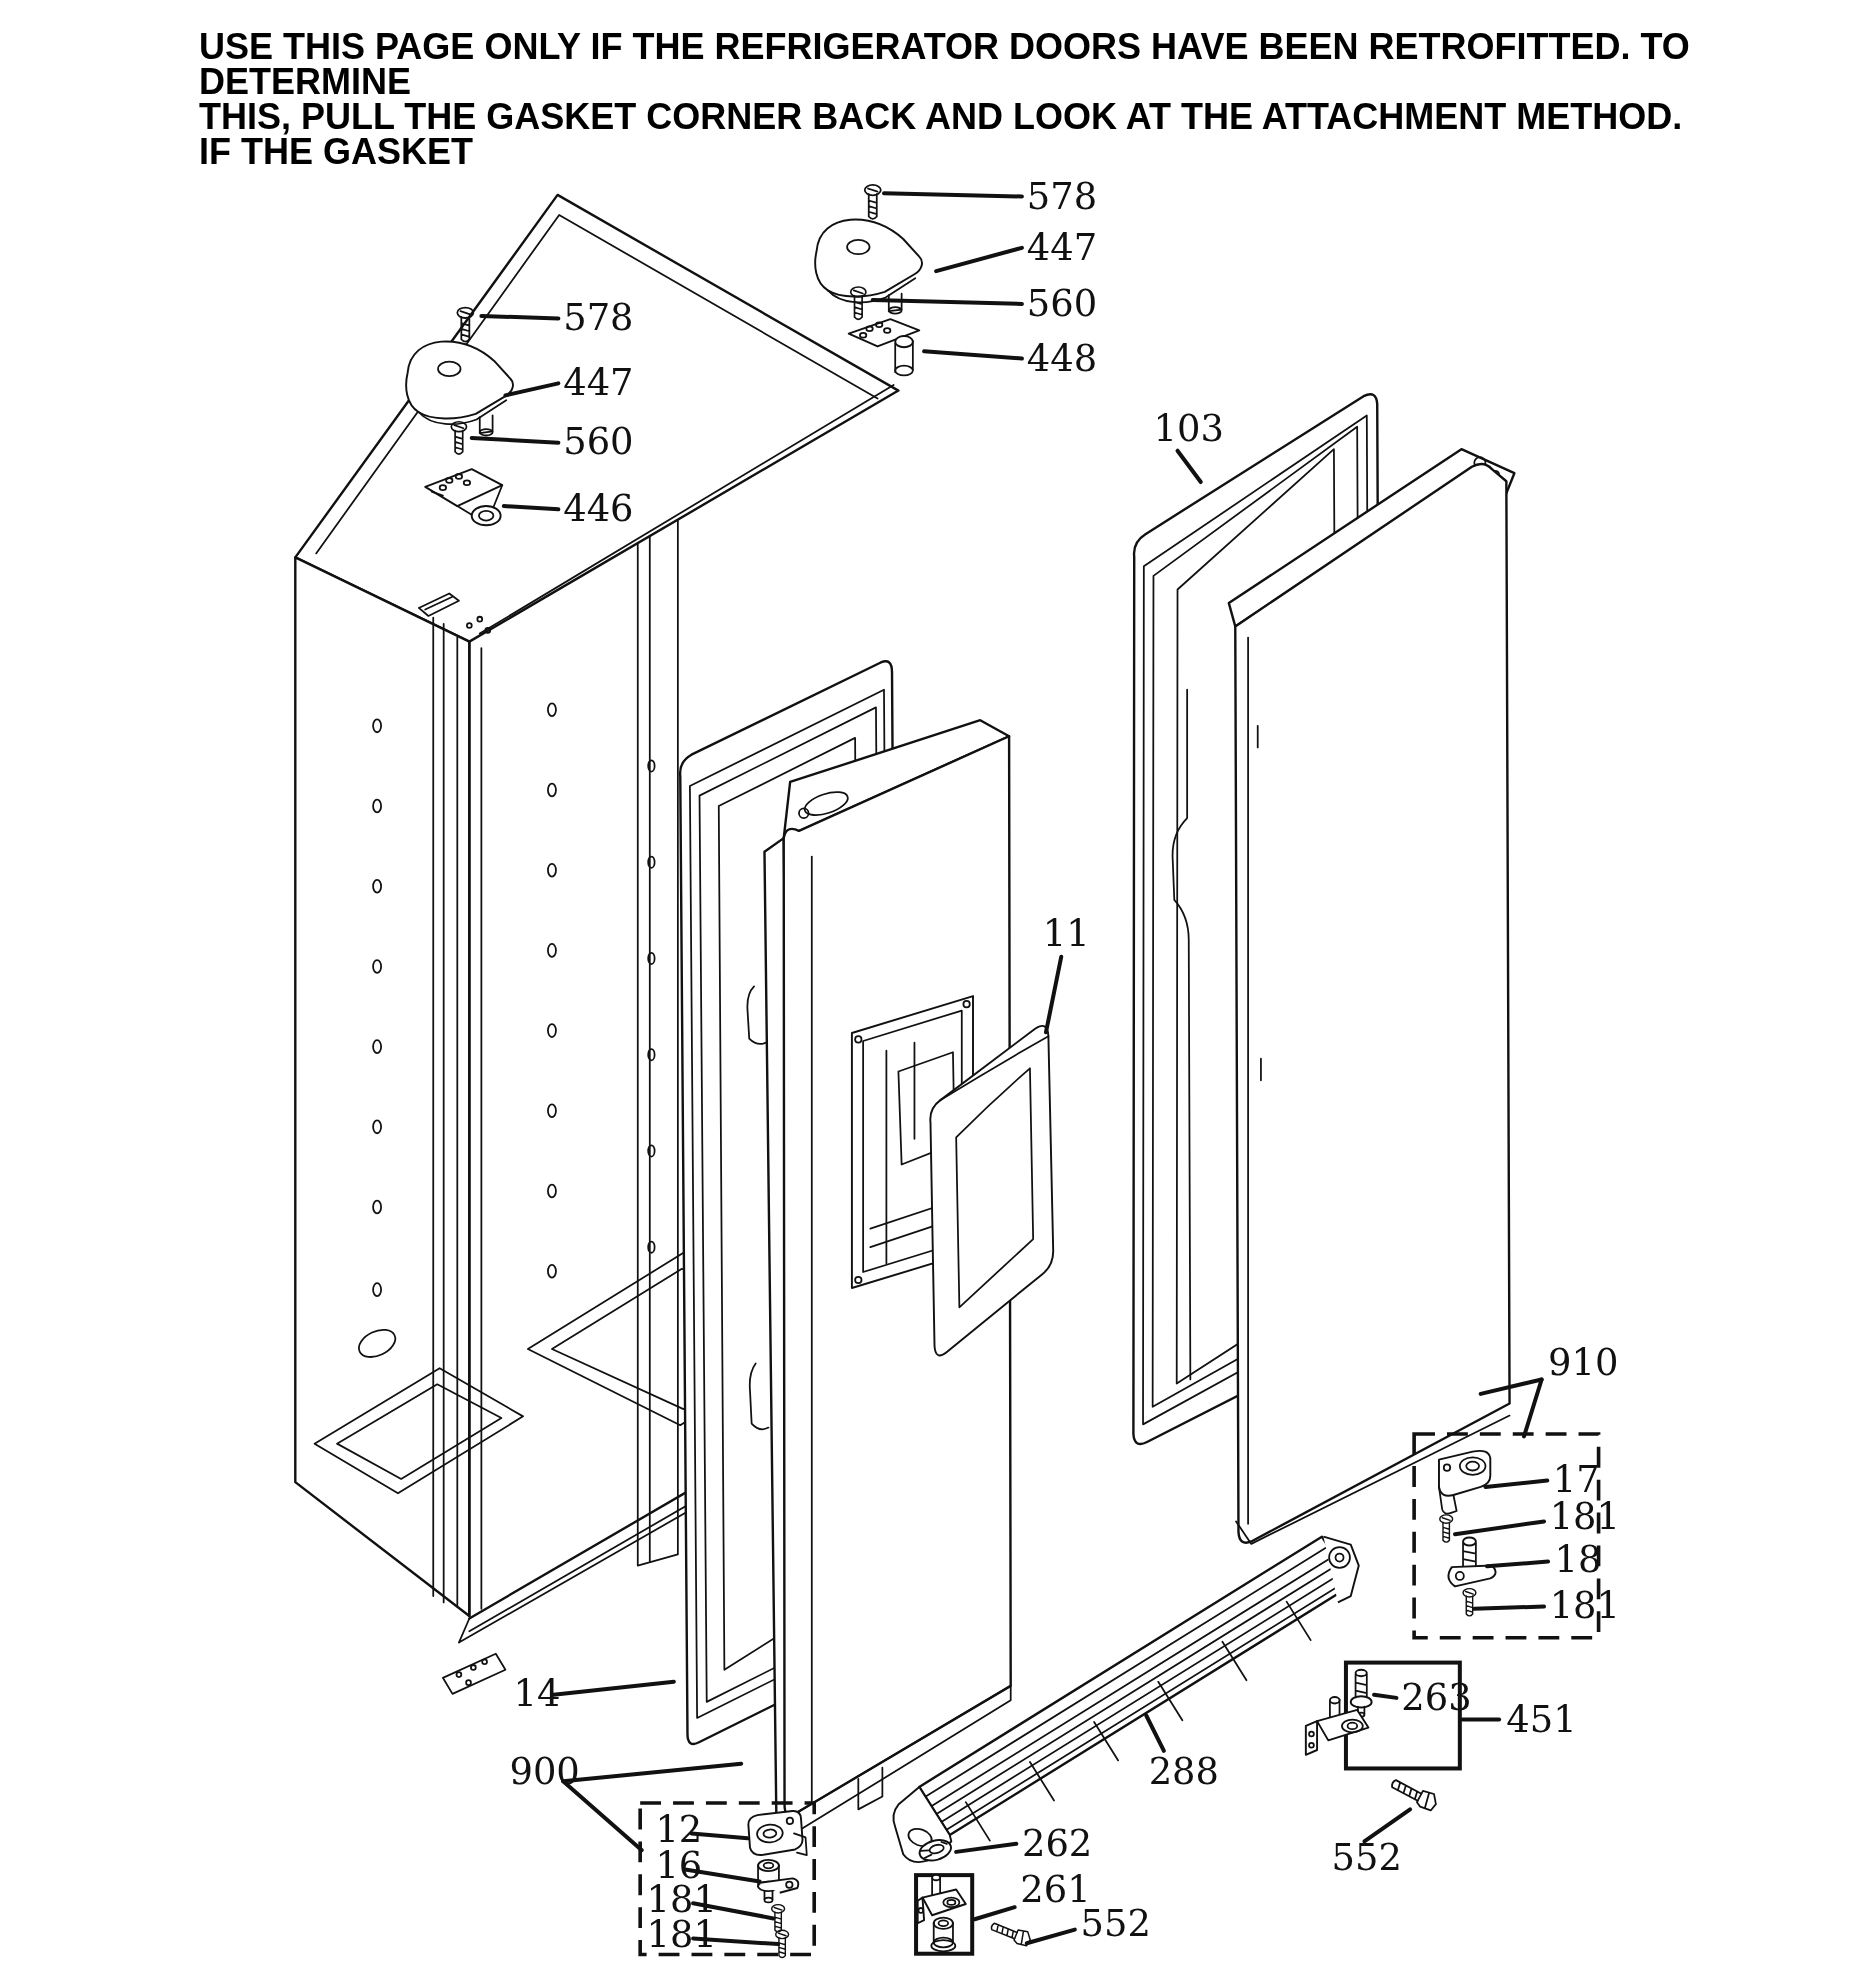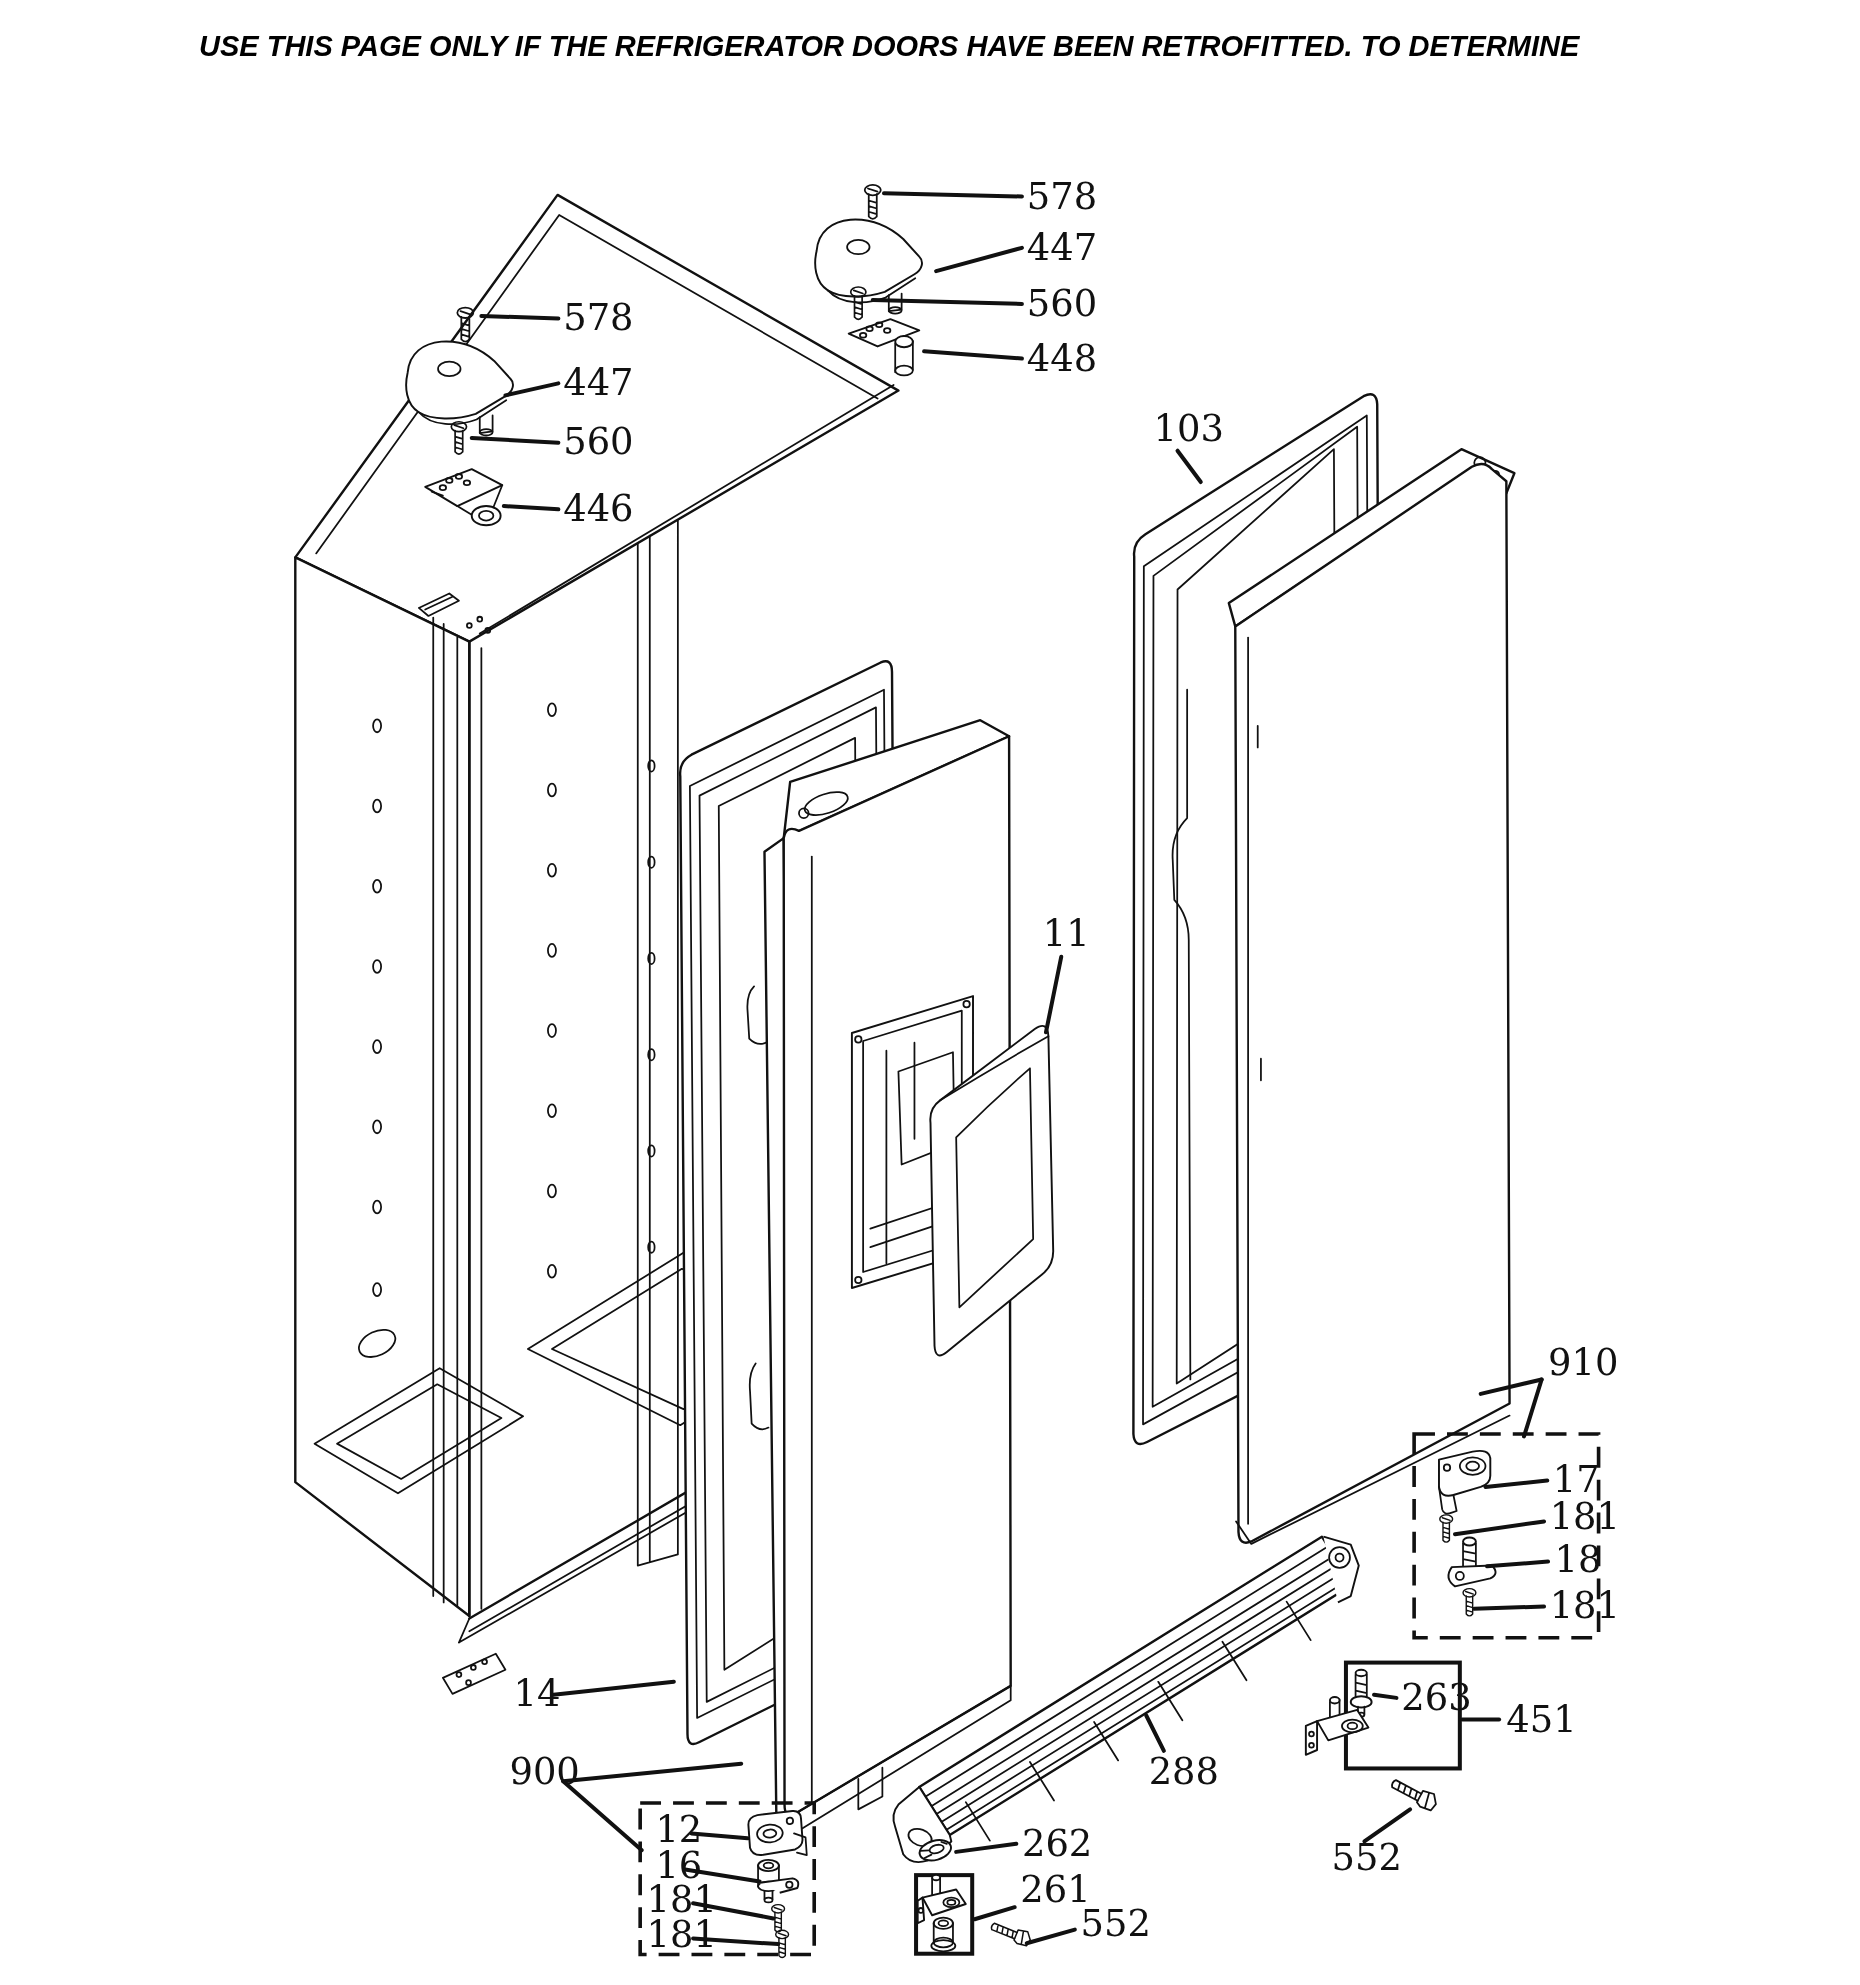--- a/index.html
+++ b/index.html
@@ -1,37 +1,38 @@
 <!DOCTYPE html>
 <html style="font-size:13px"><head>
 <meta charset="utf-8">
 <style>
   html,body{margin:0;padding:0;background:#fff;}
   .page{position:relative;width:1861px;height:1985px;background:#fff;overflow:hidden;
         font-family:"Liberation Sans",sans-serif;}
   .hdr{position:absolute;left:199px;top:29px;width:1524px;
-       font-family:"Liberation Sans",sans-serif;font-weight:bold;font-size:29px;
-       line-height:35px;color:#000;letter-spacing:0px;font-style:italic;}
+       font-family:"Liberation Sans",sans-serif;font-weight:bold;font-size:36px;
+       line-height:35px;color:#000;letter-spacing:0px;}
   svg{position:absolute;left:0;top:0;}
   .s3{fill:none;stroke:#111;stroke-width:3;stroke-linecap:round;stroke-linejoin:round}
   .s2{fill:none;stroke:#111;stroke-width:2.2;stroke-linecap:round;stroke-linejoin:round}
   .w{fill:#fff;stroke:#111;stroke-width:3;stroke-linejoin:round}
   .w2{fill:#fff;stroke:#111;stroke-width:2.4;stroke-linejoin:round}
   .dash{fill:none;stroke:#111;stroke-width:4.5;stroke-dasharray:26 15}
   .sbox{fill:none;stroke:#111;stroke-width:5}
   .leader{fill:none;stroke:#111;stroke-width:5;stroke-linecap:round}
   .callout{font-family:"DejaVu Serif",serif;font-size:46px;fill:#111}
 </style>
 </head>
 <body>
 
 <div class="page">
 
   <div class="hdr">
     <div>USE THIS PAGE ONLY IF THE REFRIGERATOR DOORS HAVE BEEN RETROFITTED. TO DETERMINE</div>
+    <div>THIS, PULL THE GASKET CORNER BACK AND LOOK AT THE ATTACHMENT METHOD. IF THE GASKET</div>
   </div>
 
   <svg width="1861" height="1985" viewBox="0 0 2320 2475">
 
     <defs>
       <g id="screwA">
         <ellipse cx="0" cy="0" rx="10" ry="6.5" class="s2"></ellipse>
         <path d="M-6,-2 L6,2" class="s2"></path>
         <path d="M-5,5 L-5,33 M5,5 L5,33 M-5,13 L5,16 M-5,20 L5,23 M-5,27 L5,30 M-5,33 Q0,39 5,33" class="s2"></path>
       </g>

